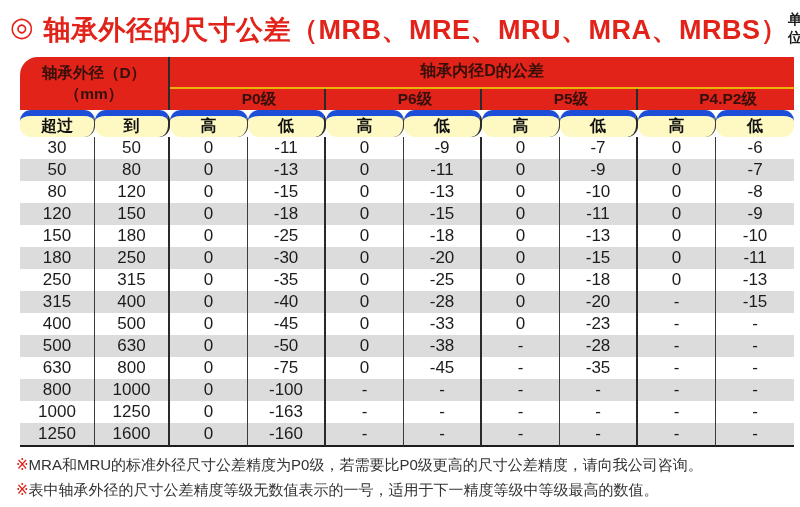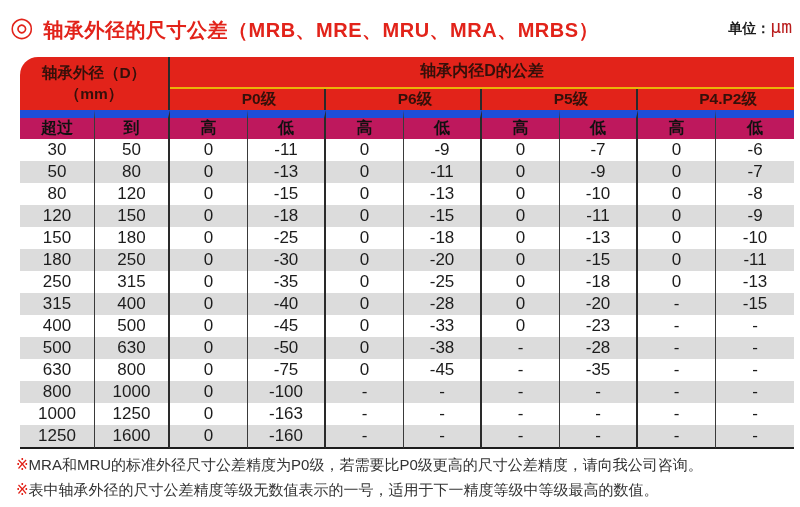--- a/index.html
+++ b/index.html
@@ -4,21 +4,21 @@
 <style>
   * { margin:0; padding:0; box-sizing:border-box; }
   html,body { width:800px; height:507px; background:#ffffff; overflow:hidden;
               font-family:"Liberation Sans","DejaVu Sans",sans-serif; }
   .page { position:relative; width:800px; height:507px; background:#fff; }
 
   
   .title-bar { position:absolute; left:10px; top:9px; width:782px; height:36px;
                display:flex; align-items:center; }
   .title-bullet { color:#e2231a; font-size:27px; line-height:1; font-weight:normal; }
-  .title-text { color:#e2231a; font-size:20px; font-weight:bold; margin-left:10px;
+  .title-text { color:#e2231a; font-size:27px; font-weight:bold; margin-left:10px;
                 letter-spacing:0.5px; white-space:nowrap;margin-top:6px; }
   .title-unit { margin-left:auto; display:flex; align-items:baseline; }
   .unit-prefix { color:#1a1a1a; font-size:14px; font-weight:bold; }
   .unit-value { color:#b91c1c; font-size:18px; font-family:"DejaVu Sans Mono",monospace; }
 
   
   .table-wrap { position:absolute; left:20px; top:57px; width:775px; }
   table { border-collapse:separate; border-spacing:0; table-layout:fixed; width:774px; }
 
   th, td { text-align:center; vertical-align:middle; padding:0; overflow:hidden; }
@@ -26,22 +26,22 @@
   
   .red { background:#e2231a; color:#35100a; font-weight:bold;text-align:center; }
   .c-outer { border-top-left-radius:18px; font-size:15.5px; line-height:1.3;
              border-right:2px solid #2a2a2a; height:53px; }
   .c-tol { font-size:16px; height:31px; border-bottom:2px solid #eab308; }
   .c-grade { font-size:15.5px; height:20px;padding-left:24px; }
   .b1 { border-right:1px solid #3a3a3a; }
   .b2 { border-right:2px solid #2a2a2a; }
 
   
-  .c-sub { background:#be185d; color:#111; font-size:16px; font-weight:bold;
-           height:21px; border-top:8px solid #1d4ed8; }
+  .c-sub { background:#fef9c3; color:#111; font-size:16px; font-weight:bold;
+           height:21px; border-top:6px solid #1d4ed8;border-radius:11px; }
 
   
   tbody td { height:22px; line-height:22px; font-size:17px; color:#1c1c1c;
              background:#ffffff; }
   tbody tr:nth-child(even) td { background:#dcdcdc; }
   tbody td.b1 { border-right:1px solid #3a3a3a; }
   tbody td.b2 { border-right:2px solid #2a2a2a; }
   tbody tr:last-child td { border-bottom:2px solid #1d1d1d; }
 
   

